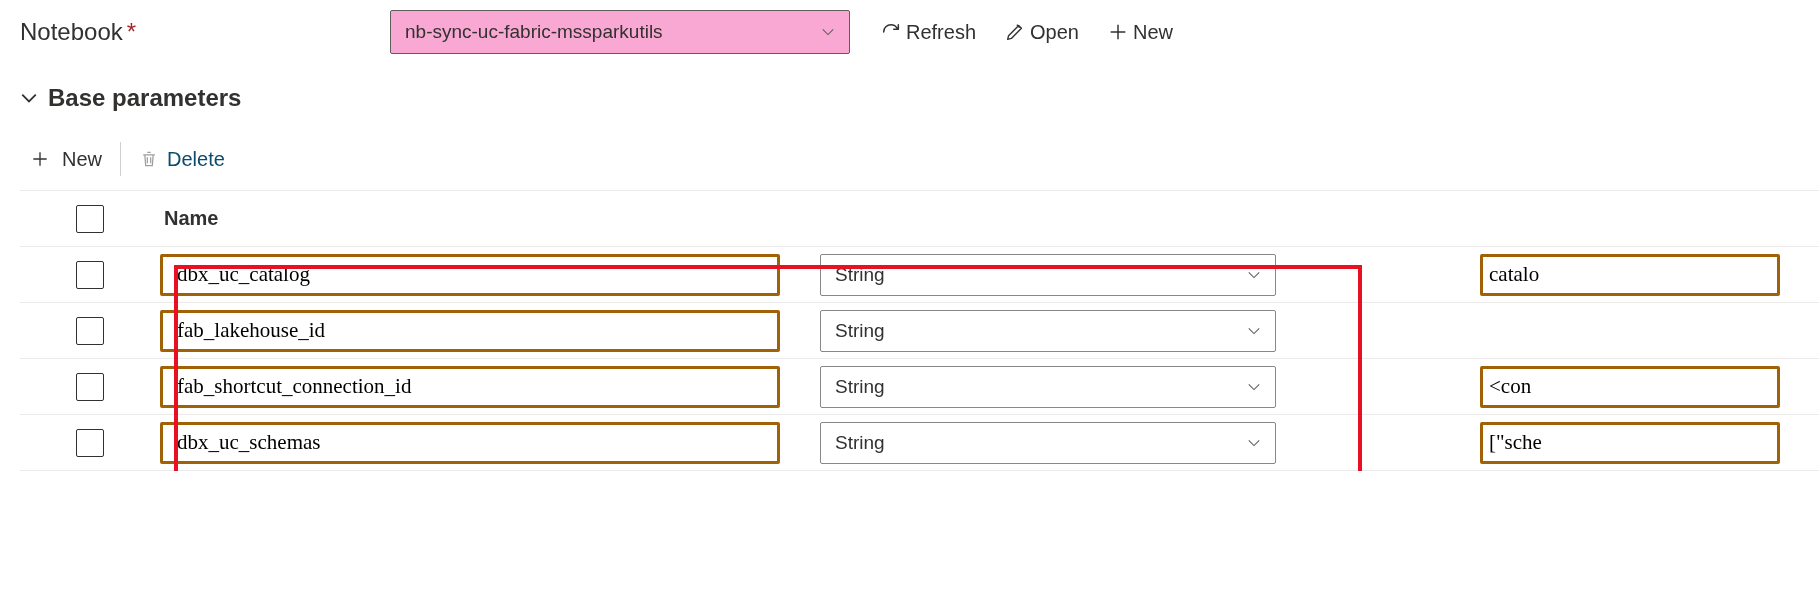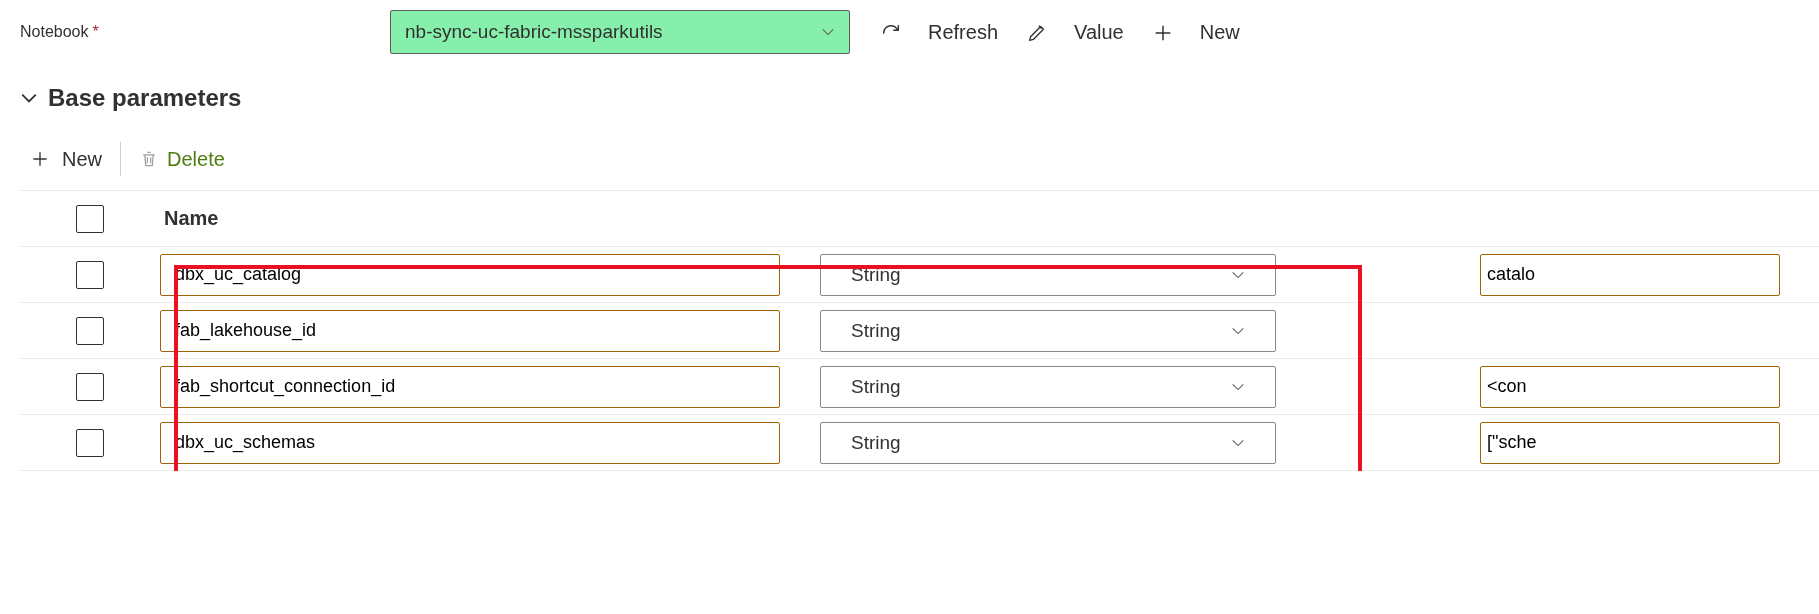--- a/index.html
+++ b/index.html
@@ -11,57 +11,57 @@
       padding: 10px 0 0 20px;
       width: 1819px;
     }
     .top-row {
       display: flex;
       align-items: center;
       gap: 20px;
       margin-bottom: 30px;
     }
     .notebook-label {
-      font-size: 16px;
+      font-size: 24px;
       font-weight: 400;
       color: #323130;
       width: 350px;
     }
     .required-star {
       color: #a4262c;
       margin-left: 4px;
     }
     .notebook-select {
       display: flex;
       align-items: center;
       justify-content: space-between;
       border: 1px solid #605e5c;
       border-radius: 2px;
       padding: 8px 14px;
       width: 460px;
       height: 44px;
       font-size: 19px;
       cursor: pointer;
-      background: #86efac;
+      background: #f9a8d4;
     }
     .chevron-down {
       width: 14px;
       height: 14px;
       flex-shrink: 0;
     }
     .action-buttons {
       display: flex;
       align-items: center;
       gap: 28px;
       margin-left: 10px;
     }
     .action-btn {
       display: flex;
-      align-items: flex-end;
-      gap: 26px;
+      align-items: flex-start;
+      gap: 4px;
       font-size: 20px;
       color: #323130;
       cursor: pointer;
       background: none;
       border: none;
     }
     .action-btn svg {
       width: 22px;
       height: 22px;
     }
@@ -91,21 +91,21 @@
       display: flex;
       align-items: center;
       gap: 12px;
       font-size: 20px;
       background: none;
       border: none;
       cursor: pointer;
       color: #323130;
     }
     .toolbar-btn.disabled {
-      color: #4d7c0f;
+      color: #0c4a6e;
       cursor: default;
       gap: 8px;
     }
     .toolbar-btn svg {
       width: 20px;
       height: 20px;
     }
     .vsep {
       width: 1px;
       height: 34px;
@@ -161,39 +161,39 @@
     .checkbox {
       width: 28px;
       height: 28px;
       border: 1px solid #323130;
       border-radius: 2px;
       background: #fff;
       cursor: pointer;
     }
 
     .cell-input {
-      border: 1px solid #a16207;
+      border: 3px solid #a16207;
       border-radius: 2px;
       padding: 8px 14px;
-      font-size: 18px;
+      font-size: 21px;
       width: 100%;
       height: 42px;
-      font-family: Liberation Sans, sans-serif;
+      font-family: Liberation Serif, serif;
     }
     .col-name .cell-input { width: 620px; }
     .col-type .type-select { width: 456px; }
     .col-value .cell-input { width: 300px; padding-left: 6px; }
 
     .type-select {
       display: flex;
       align-items: center;
       justify-content: space-between;
       border: 1px solid #8a8886;
       border-radius: 2px;
-      padding: 8px 30px;
+      padding: 8px 14px;
       height: 42px;
       font-size: 19px;
       cursor: pointer;
       background: #fff;
     }
 
     .highlight-box {
       position: absolute;
       border: 4px solid #e81123;
       pointer-events: none;
@@ -226,21 +226,21 @@
       <button class="action-btn">
         <svg viewBox="0 0 24 24">
             <path d="M4 12a8 8 0 0 1 8-8c3 0 5.6 1.7 7 4.2M20 4v5h-5" stroke="#323130" stroke-width="1.6" fill="none" stroke-linecap="round" stroke-linejoin="round"></path>
           </svg>
         <span>Refresh</span>
       </button>
       <button class="action-btn">
         <svg viewBox="0 0 24 24">
             <path d="M4 20l4-1 11-11-3-3L5 16l-1 4zM14 4l3 3" stroke="#323130" stroke-width="1.5" fill="none" stroke-linejoin="round"></path>
           </svg>
-        <span>Value</span>
+        <span>Open</span>
       </button>
       <button class="action-btn">
         <svg viewBox="0 0 24 24">
             <path d="M12 4v16M4 12h16" stroke="#323130" stroke-width="1.6" fill="none"></path>
           </svg>
         <span>New</span>
       </button>
     </div>
   </div>
 

